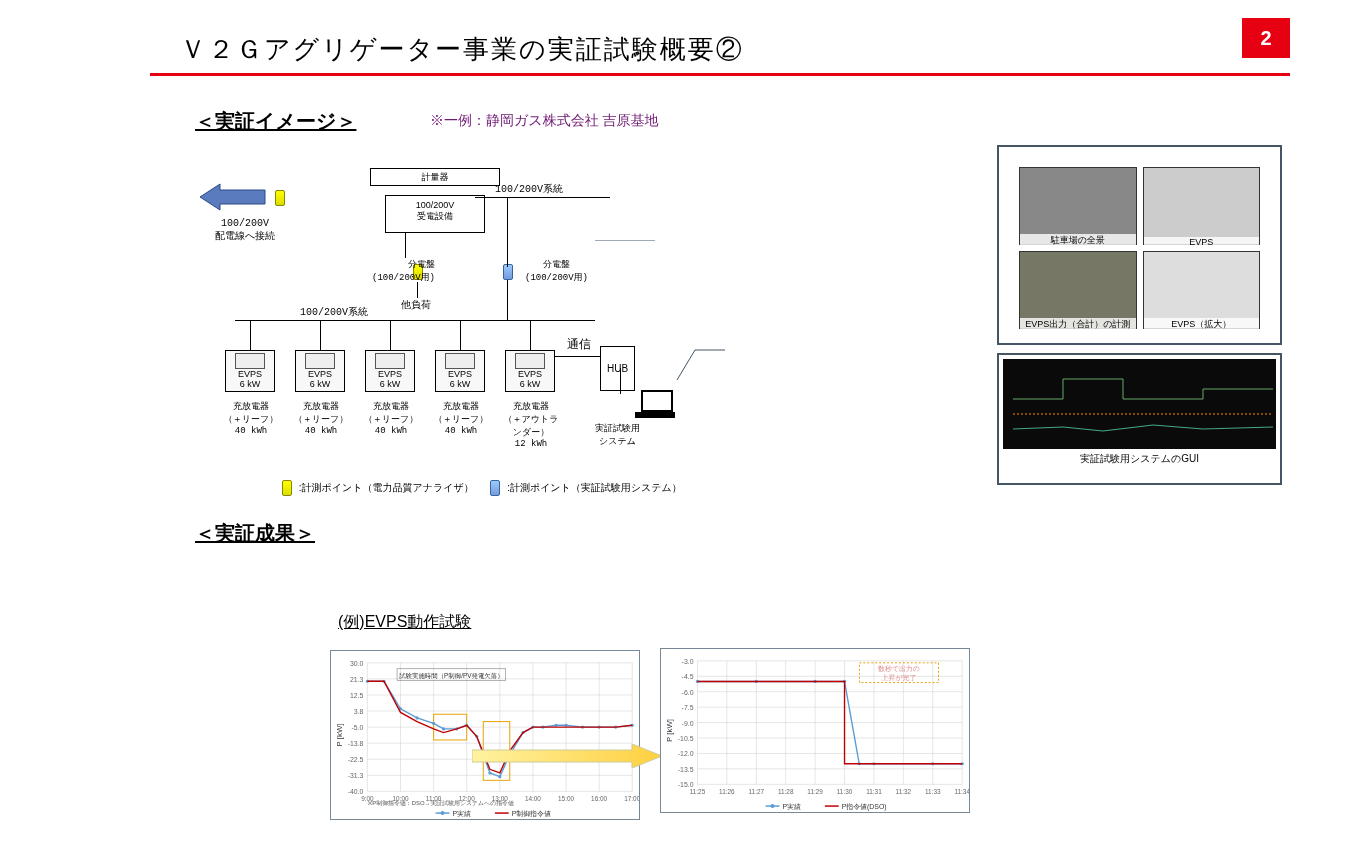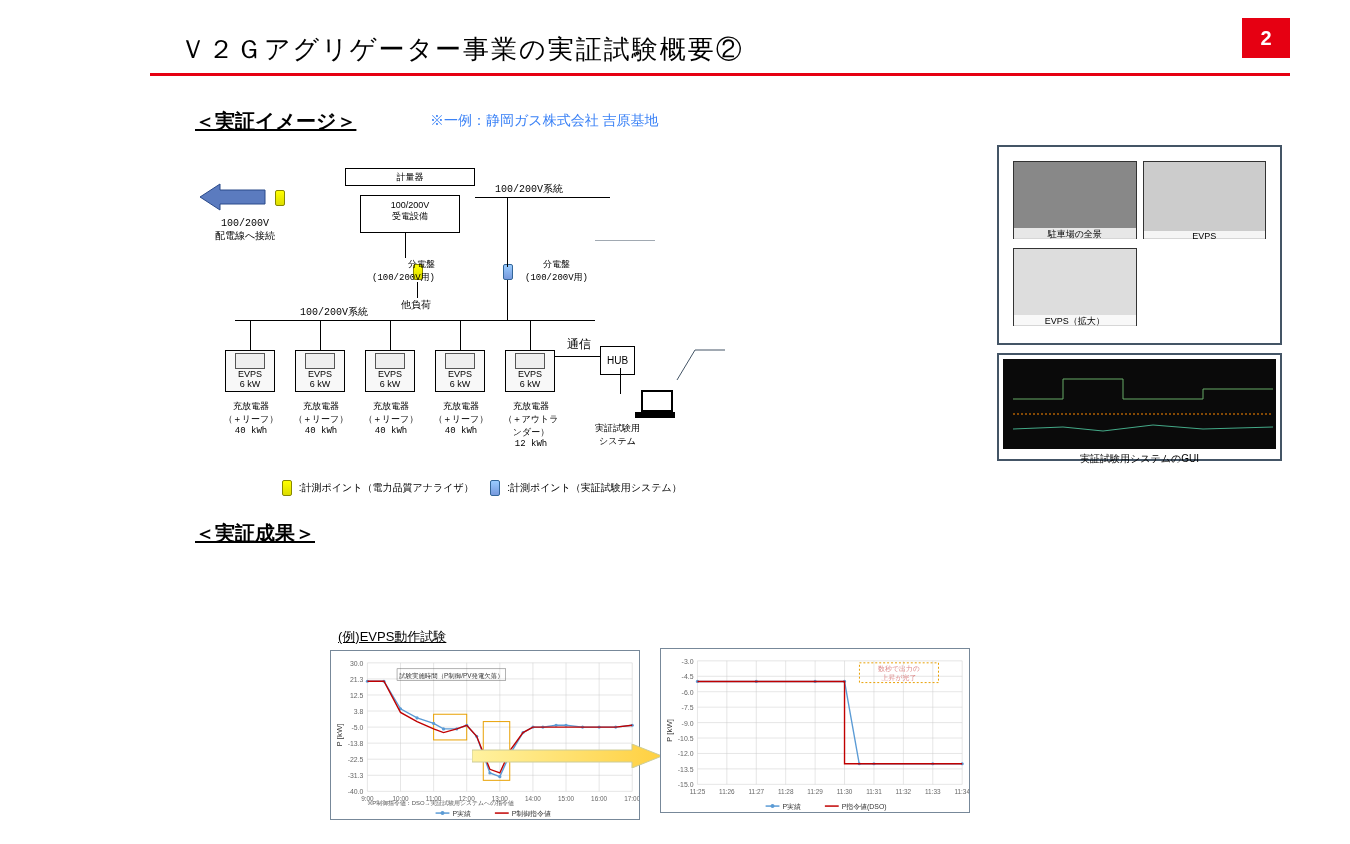--- a/index.html
+++ b/index.html
@@ -1,44 +1,44 @@
 <!DOCTYPE html>
 <html><head>
 <meta charset="utf-8">
 <style>
   * { margin:0; padding:0; box-sizing:border-box; }
   body { font-family:"Meiryo","MS PGothic",sans-serif; background:#fff; width:1350px; height:844px; position:relative; overflow:hidden; }
   .page-number { position:absolute; top:18px; right:60px; width:48px; height:40px; background:#e60012; color:#fff; font-size:20px; font-weight:bold; display:flex; align-items:center; justify-content:center; }
   .title { position:absolute; top:32px; left:180px; font-size:26px; color:#000; letter-spacing:2px; }
   .red-line { position:absolute; top:73px; left:150px; right:60px; height:3px; background:#e60012; }
   .sec1 { position:absolute; top:108px; left:195px; font-size:20px; font-weight:bold; color:#000; text-decoration:underline; }
-  .sec1-note { position:absolute; top:112px; left:430px; font-size:14px; color:#3b82f6; }
+  .sec1-note { position:absolute; top:112px; left:430px; font-size:14px; color:#701a75; }
   .diagram { position:absolute; top:150px; left:195px; width:780px; height:360px; }
-  .dbox { position:absolute; border:1px solid #000; background:#fff; font-size:9px; text-align:center; }
+  .dbox { position:absolute; border:1px solid #000; background:#fff; font-size:9px; text-align:center;margin-left:25px; }
   .dlabel { position:absolute; font-size:10px; color:#000; text-align:center;font-family:Liberation Mono, monospace; }
-  .photo-panel { position:absolute; right:68px; top:145px; width:285px; height:200px; border:2px solid #456; background:#fff; padding:14px; display:grid; grid-template-columns:1fr 1fr; gap:6px; }
+  .photo-panel { position:absolute; right:68px; top:145px; width:285px; height:200px; border:2px solid #456; background:#fff; padding:20px; display:grid; grid-template-columns:1fr 1fr; gap:6px; }
   .photo { background:#888; border:1px solid #333; position:relative; height:78px; }
   .photo-cap { position:absolute; bottom:-3px; left:0; right:0; font-size:9px; text-align:center; color:#000; background:rgba(255,255,255,0.8); }
-  .gui-panel { position:absolute; right:68px; top:353px; width:285px; height:108px; border:2px solid #456; background:#fff; padding:4px; }
+  .gui-panel { position:absolute; right:68px; top:353px; width:285px; height:132px; border:2px solid #456; background:#fff; padding:4px; }
   .gui-img { width:100%; height:90px; background:#111; }
   .gui-cap { font-size:10px; text-align:center; margin-top:3px; }
   .legend-row { position:absolute; top:480px; left:282px; font-size:10px; color:#000; }
   .legend-icon { display:inline-block; width:10px; height:16px; vertical-align:middle; margin-right:4px; }
   .yellow-ic { background:linear-gradient(#ff0,#dd0); border:1px solid #880; border-radius:2px; }
   .blue-ic { background:linear-gradient(#9cf,#79d); border:1px solid #369; border-radius:2px; }
   .sec2 { position:absolute; top:520px; left:195px; font-size:20px; font-weight:bold; color:#000; text-decoration:underline; }
   .bullets { position:absolute; top:558px; left:230px; font-size:14px; color:#000; line-height:1.4; }
-  .chart-caption { position:absolute; top:628px; left:338px; font-size:13px; text-decoration:underline; }
+  .chart-caption { position:absolute; top:612px; left:338px; font-size:16px; text-decoration:underline; }
   .chart-a { position:absolute; top:650px; left:330px; width:310px; height:170px; border:1px solid #789; background:#fff; }
   .chart-b { position:absolute; top:648px; left:660px; width:310px; height:165px; border:1px solid #789; background:#fff; }
   svg.ch { width:100%; height:100%; }
   .arrow-big { position:absolute; top:744px; left:472px; width:190px; height:24px; }
   .evps-box { position:absolute; width:50px; border:1px solid #000; background:#f8f8f8; font-size:9px; text-align:center; padding:6px 2px 2px; }
   .evps-box::before { content:""; position:absolute; top:2px; left:50%; transform:translateX(-50%); width:28px; height:14px; border:1px solid #555; background:#eee; }
-  .hub { position:absolute; border:1px solid #000; background:#fff; font-size:10px; padding:8px 6px; }
+  .hub { position:absolute; border:1px solid #000; background:#fff; font-size:10px; padding:16px 6px; }
   .laptop { position:absolute; width:40px; height:28px; }
   .laptop::before { content:""; position:absolute; top:0; left:6px; width:28px; height:18px; border:2px solid #000; background:#fff; }
   .laptop::after { content:""; position:absolute; bottom:0; left:0; width:40px; height:6px; background:#000; }
   .wire { position:absolute; background:#000; }
 </style>
 </head>
 <body>
 
 <div class="page-number">2</div>
 <div class="title">Ｖ２Ｇアグリゲーター事業の実証試験概要②</div>
@@ -134,20 +134,23 @@
   <polyline points="0,0 60,0 90,-70" fill="none" stroke="#456" stroke-width="1"></polyline>
   <polyline points="80,190 110,140 140,140" fill="none" stroke="#456" stroke-width="1" transform="translate(-10,-30)"></polyline>
 </svg>
 
 <div class="photo-panel">
   <div class="photo">
       <div class="photo-cap">駐車場の全景</div>
     </div>
   <div class="photo" style="background:#ccc">
       <div class="photo-cap">EVPS</div>
+    </div>
+  <div class="photo" style="background:#776">
+      <div class="photo-cap">EVPS出力（合計）の計測</div>
     </div>
   <div class="photo" style="background:#ddd">
       <div class="photo-cap">EVPS（拡大）</div>
     </div>
 </div>
 
 <div class="gui-panel">
   <div class="gui-img">
     <svg width="100%" height="100%">
         <rect width="100%" height="100%" fill="#0a0a0a"></rect>

